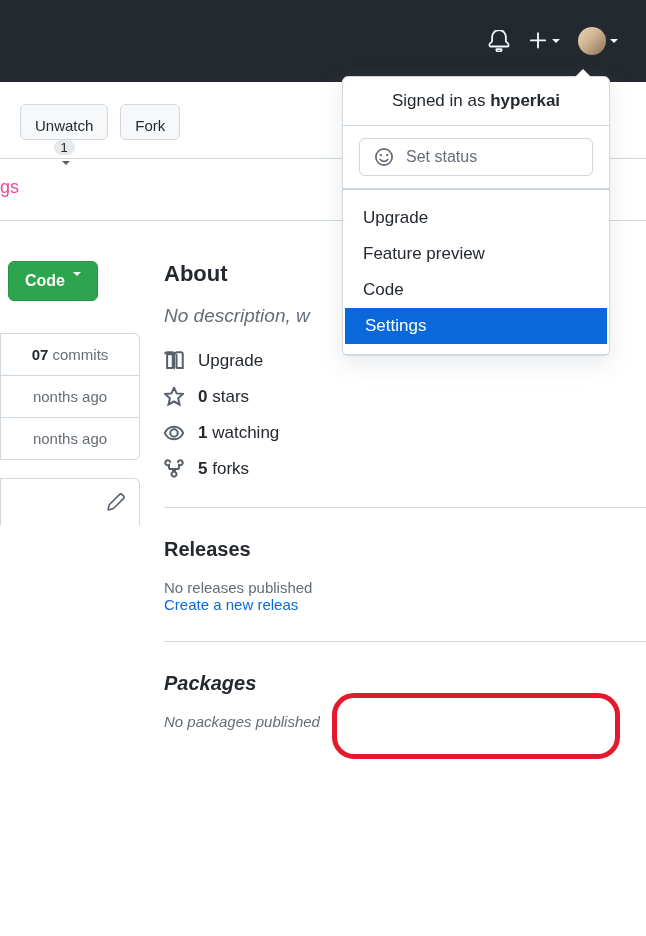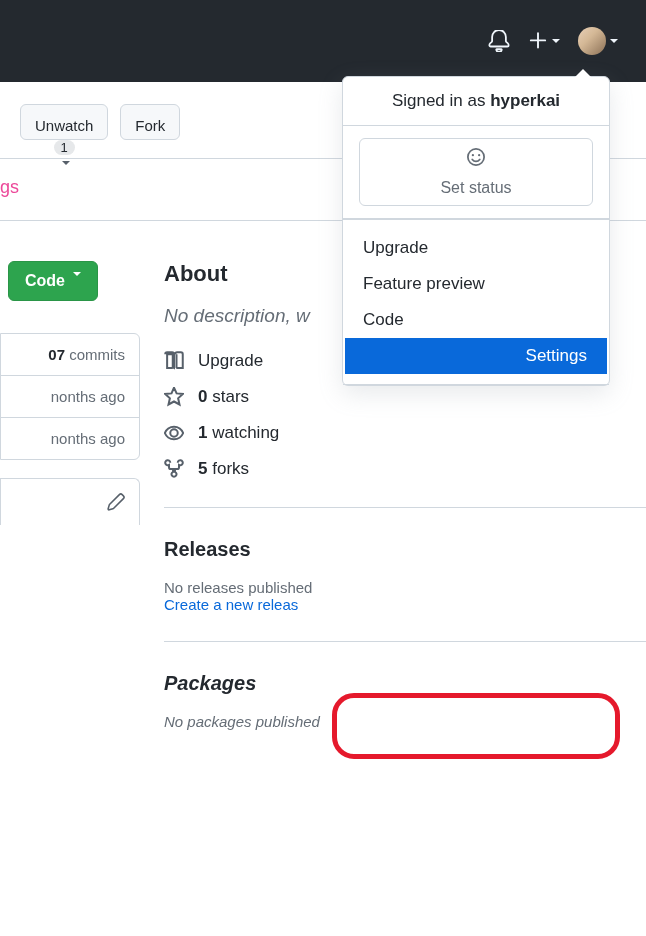--- a/index.html
+++ b/index.html
@@ -54,21 +54,21 @@
     .right-col { padding: 40px 0 0 24px; flex:1; }
 
     .code-btn {
       background:#2da44e; color:#fff; border:1px solid #2a9547;
       border-radius:6px; padding:10px 16px; font-size:16px; font-weight:600;
       display:inline-flex; align-items:flex-start; gap:8px; margin-left:8px;
     }
     .caret-white { width:0;height:0;border-left:4px solid transparent;border-right:4px solid transparent;border-top:4px solid #fff;}
 
     .commits-box { margin-top:32px; border:1px solid #d0d7de; border-top-right-radius:6px; border-bottom-right-radius:6px; }
-    .commits-box .row { padding:12px 14px; border-bottom:1px solid #d0d7de; font-size:15px; color:#656d76; text-align:right;}
+    .commits-box .row { padding:12px 14px; border-bottom:1px solid #d0d7de; font-size:15px; color:#656d76; text-align:center;}
     .commits-box .row:last-child{border-bottom:none;}
     .commits-box .num { color:#24292f; font-weight:600;}
     .pencil-box { margin-top:18px; border:1px solid #d0d7de; border-top-right-radius:6px; padding:14px; display:flex; justify-content:flex-end; border-bottom:none;}
 
     .about h2 { font-size:22px; font-weight:700; margin-bottom:18px;}
     .about .desc { font-style:italic; color:#656d76; font-size:19px; margin-bottom:24px;}
     .meta-list { display:flex; flex-direction:column; gap:16px; font-size:17px; color:#24292f; padding-bottom:28px; border-bottom:1px solid #d0d7de;}
     .meta-list .item{display:flex;align-items:center;gap:14px;}
     .meta-list svg{fill:none;stroke:#57606a;stroke-width:1.6;}
     .meta-list .b{font-weight:700;}
@@ -88,25 +88,25 @@
     .dropdown::before{
       content:''; position:absolute; top:-8px; right:18px;
       width:0;height:0;border-left:8px solid transparent;border-right:8px solid transparent;border-bottom:8px solid #fff;
     }
     .dd-header{padding:14px 20px;font-size:17px;color:#24292f;text-align:center;}
     .dd-header .u{font-weight:700;}
     .dd-divider{height:1px;background:#d0d7de;}
     .dd-status-wrap{padding:12px 16px;}
     .dd-status{
       border:1px solid #d0d7de;border-radius:6px;padding:8px 14px;
-      display:flex;align-items:center;gap:12px;color:#656d76;font-size:16px;cursor:pointer;flex-direction:column;
+      display:flex;align-items:center;gap:12px;color:#656d76;font-size:16px;cursor:pointer;
     }
     .dd-list{padding:10px 0;}
     .dd-item{padding:8px 20px;font-size:17px;color:#24292f;cursor:pointer;}
-    .dd-item.highlight{background:#0969da;color:#fff;margin:0 2px;text-align:right;}
+    .dd-item.highlight{background:#0969da;color:#fff;margin:0 2px;}
     .highlight-ring{
       position:absolute; border:5px solid #e5192c; border-radius:22px;
       width:288px; height:66px; pointer-events:none; z-index:110;
       top:693px; right:26px;
     }
   </style>
 </head>
 <body>
 
 <div class="topbar">

